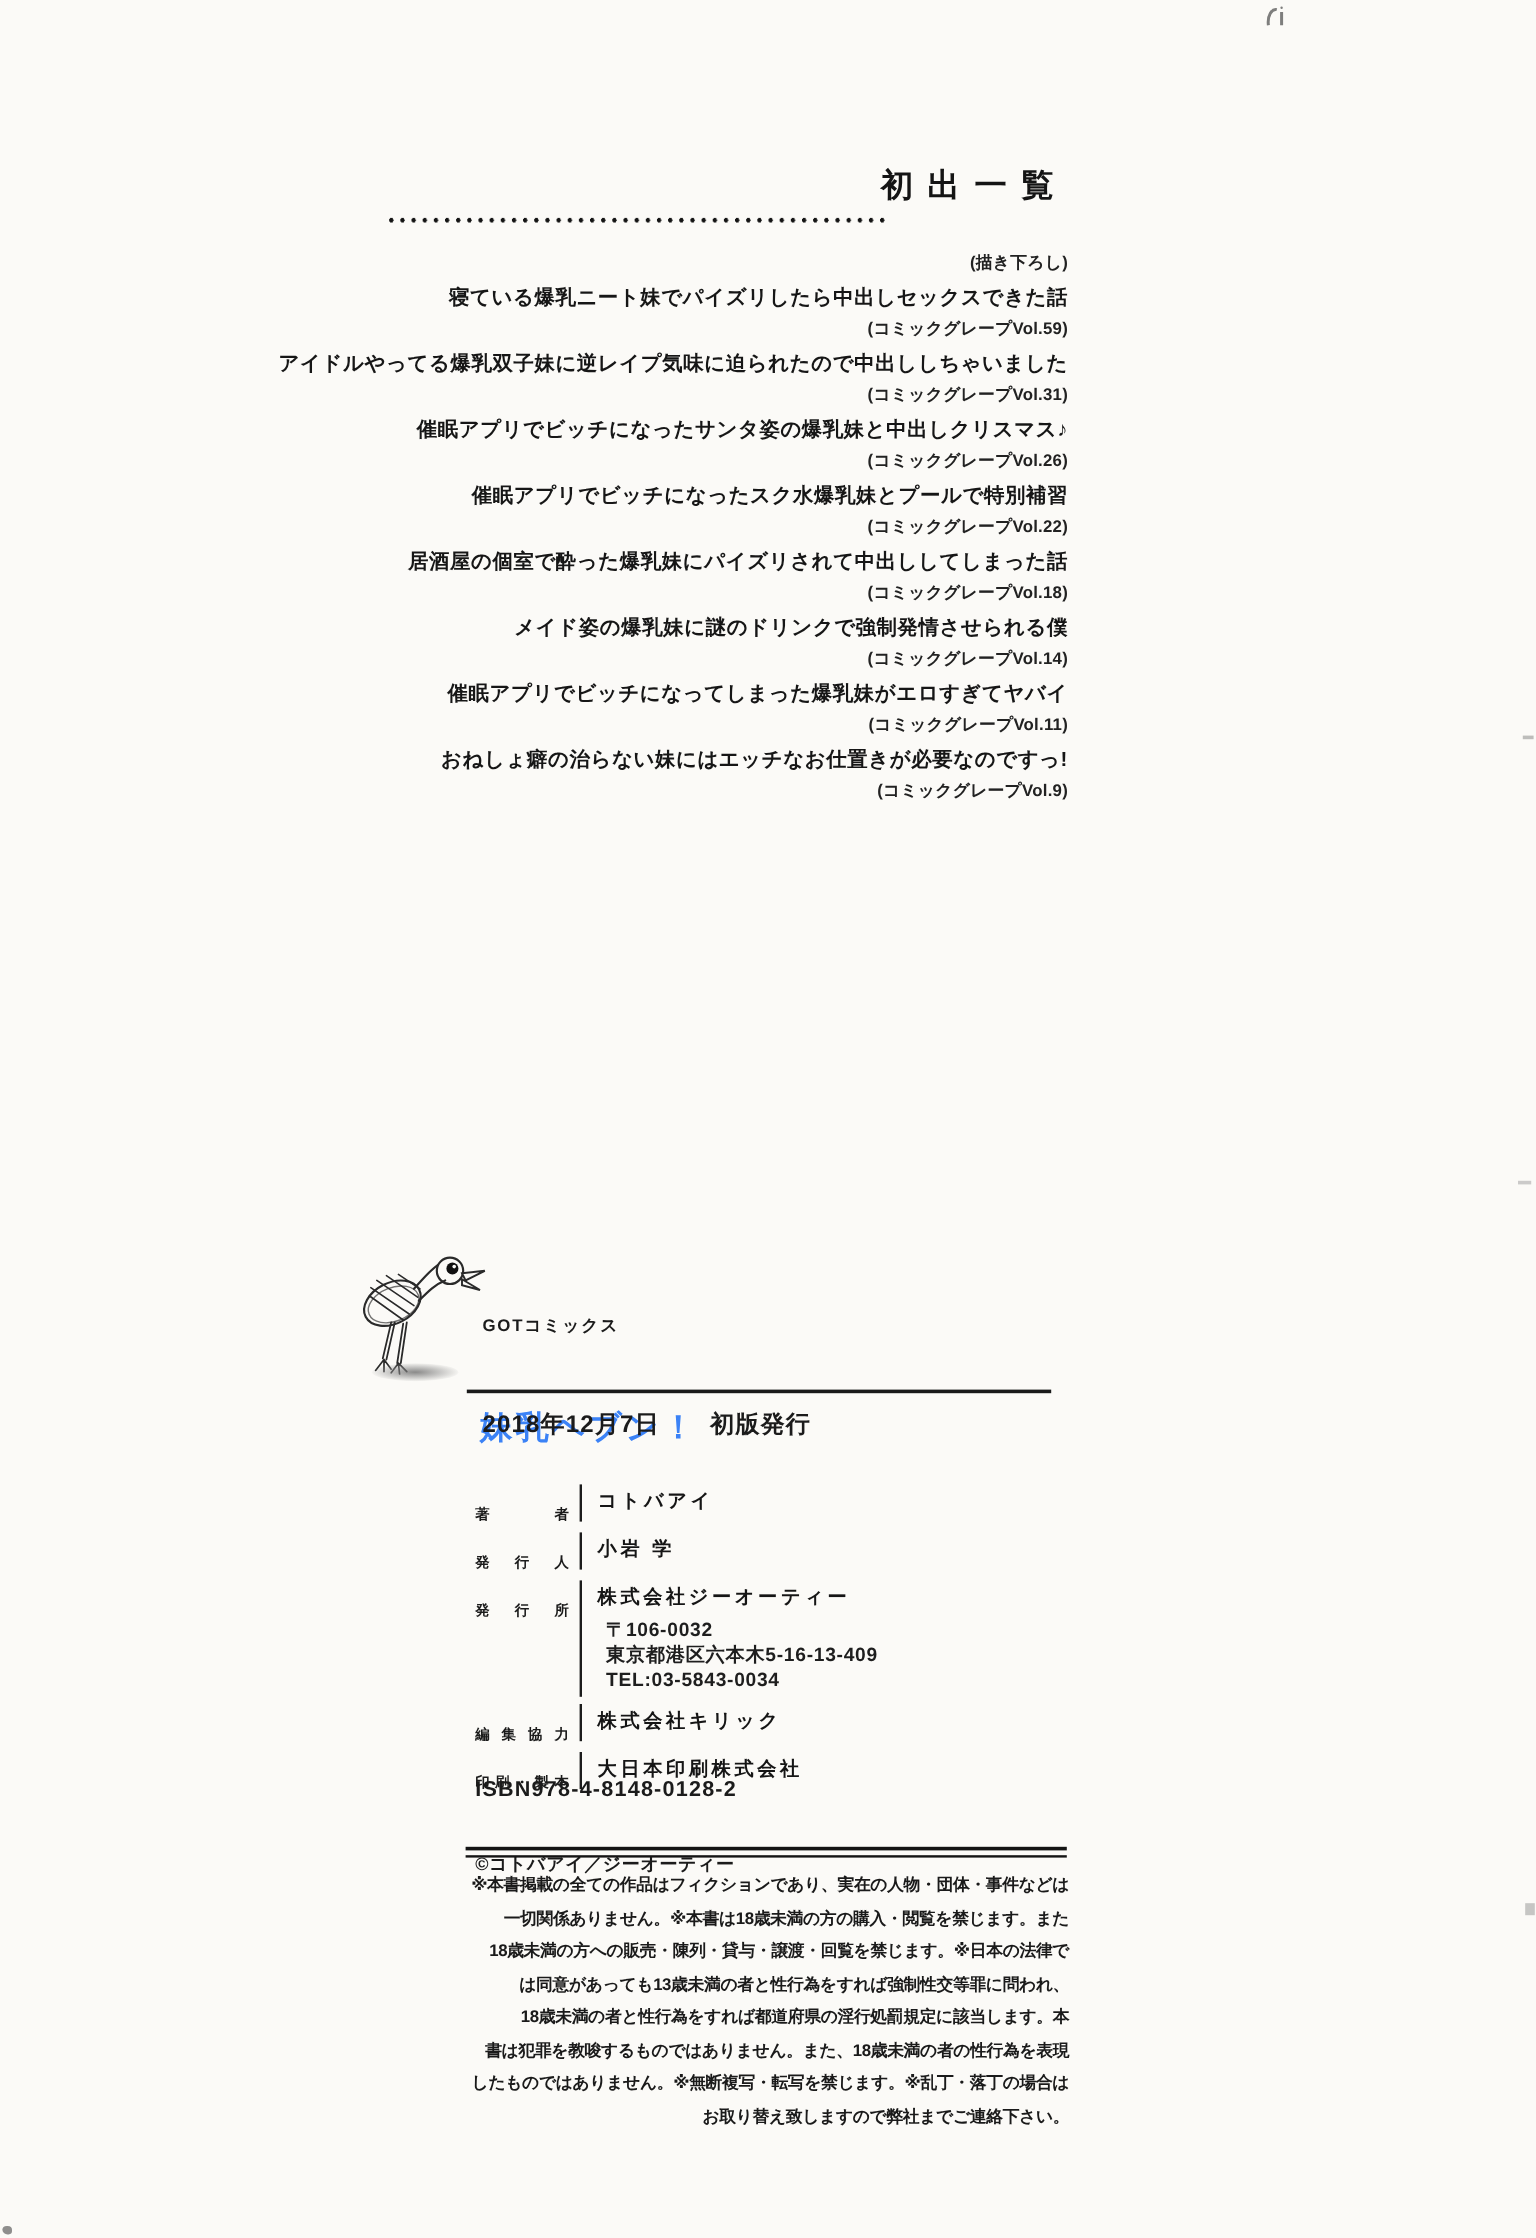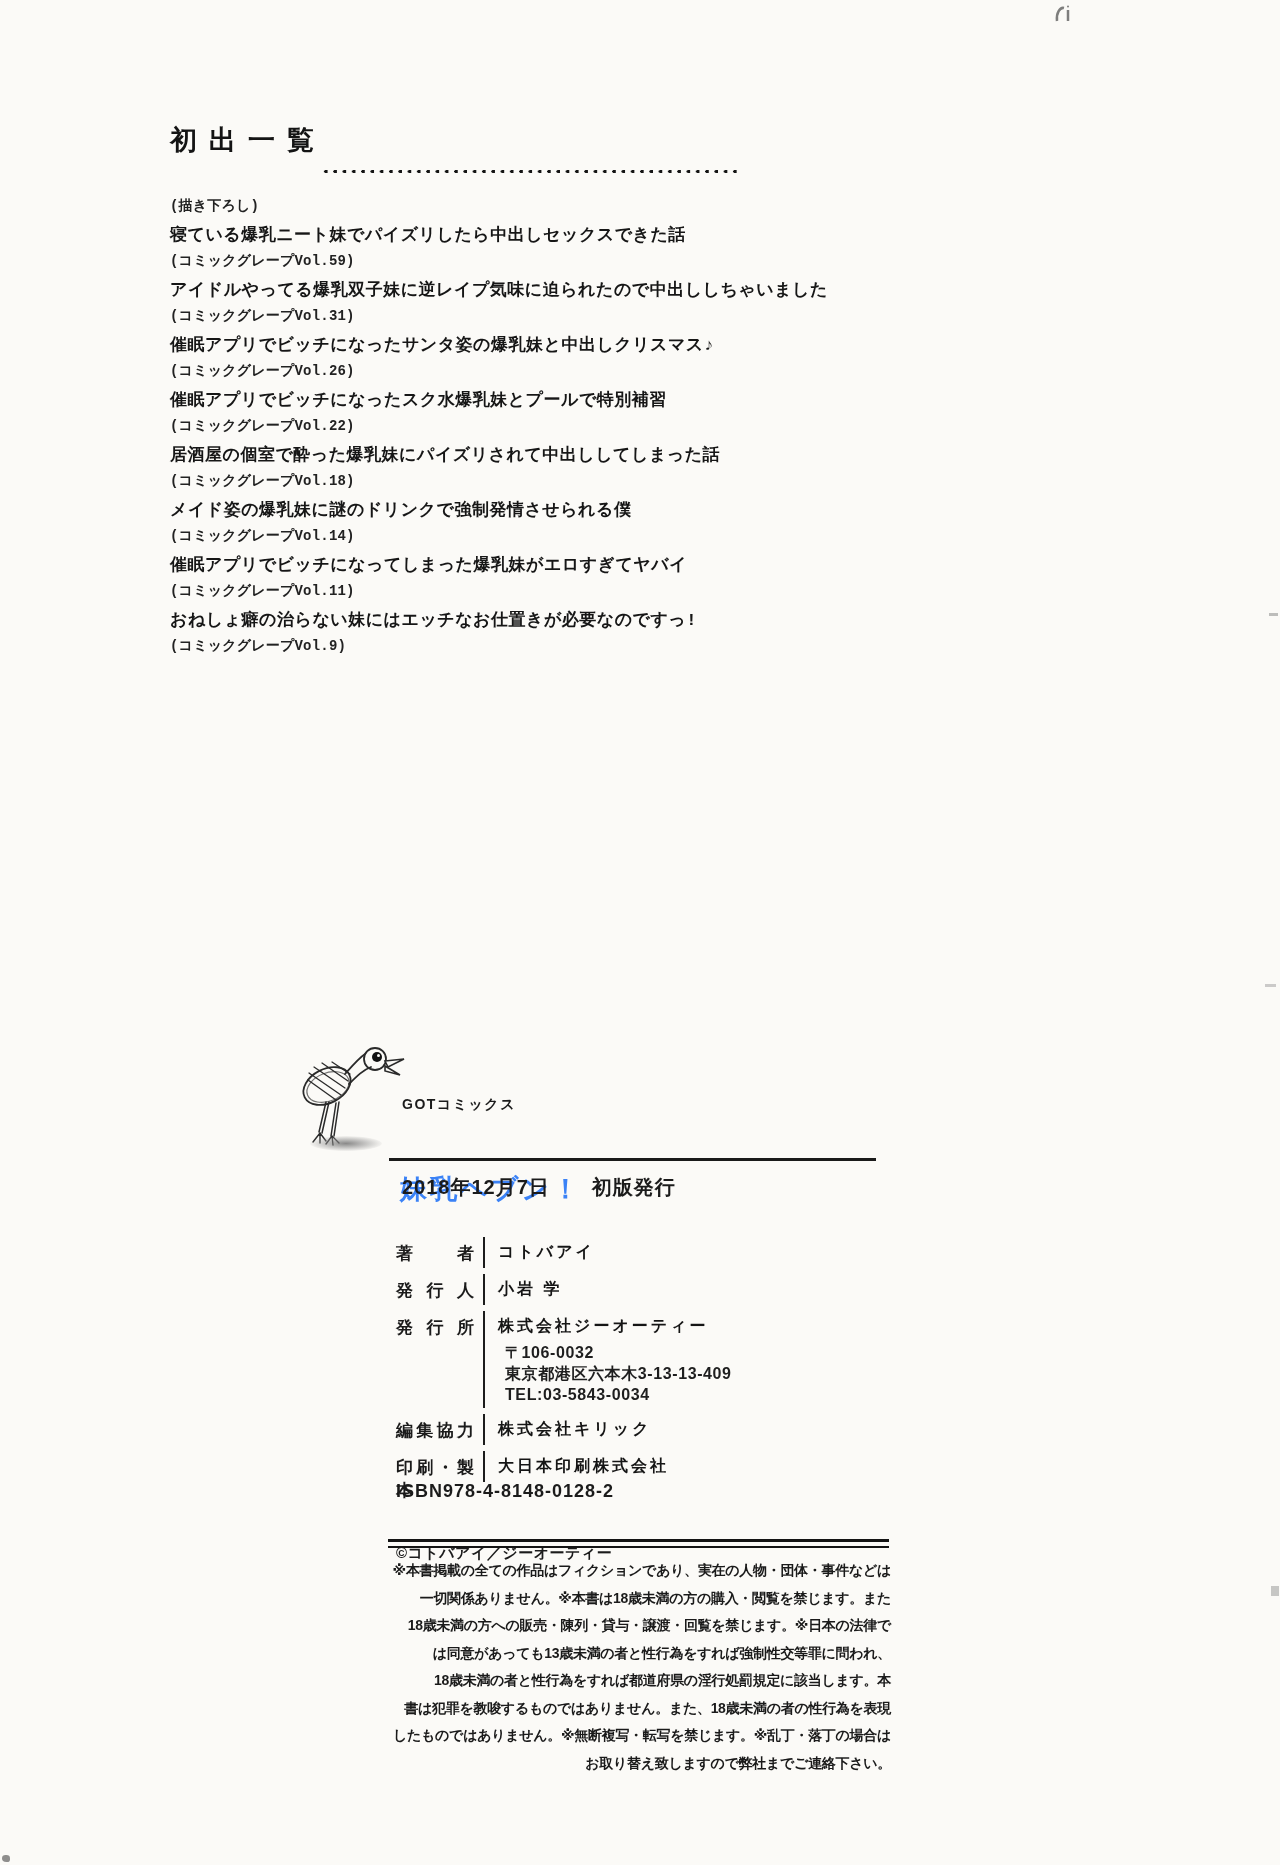--- a/index.html
+++ b/index.html
@@ -2,21 +2,21 @@
 <html><head>
 <meta charset="utf-8">
 <style>
   html,body{margin:0;padding:0;background:#e8e6e2;}
   .page{
     position:relative;width:1280px;height:1865px;margin:0 auto;
     background:#fbfaf7;overflow:hidden;
     font-family:"Liberation Sans","DejaVu Sans",sans-serif;color:#1b1b1b;
   }
   
-  .list-section{position:absolute;left:170px;top:124px;width:720px;text-align:left;font-family:Liberation Mono, monospace;}
+  .list-section{position:absolute;left:170px;top:136px;width:720px;text-align:right;}
   .section-title{font-size:27px;font-weight:700;letter-spacing:12px;line-height:36px;color:#141414;}
   .dotted-rule{
     width:416px;height:7px;margin:8px auto 20px auto;
     background-image:radial-gradient(circle 2px at 4px 3.5px,#141414 92%,rgba(0,0,0,0) 100%);
     background-size:9.3px 7px;background-repeat:repeat-x;
   }
   .work{margin-bottom:4px;}
   .work-title{font-size:17px;font-weight:700;line-height:28px;letter-spacing:.5px;color:#161616;white-space:nowrap;}
   .work-source{font-size:14px;font-weight:600;line-height:23px;letter-spacing:.2px;color:#222;}
   
@@ -25,22 +25,22 @@
     position:absolute;left:310px;top:1136px;width:72px;height:15px;border-radius:50%;
     background:radial-gradient(ellipse at center,rgba(110,110,110,.8) 0%,rgba(150,150,150,.45) 45%,rgba(200,200,200,0) 75%);
   }
   .imprint{position:absolute;left:402px;top:1096px;font-size:14px;font-weight:600;letter-spacing:1.5px;}
   .book-title{position:absolute;left:400px;top:1172px;font-size:27px;font-weight:700;letter-spacing:3px;line-height:34px;color:#3b82f6;}
   .title-rule{position:absolute;left:389px;top:1158px;width:487px;height:3px;background:#1a1a1a;}
   .edition-line{position:absolute;left:402px;top:1172px;font-size:20px;font-weight:700;letter-spacing:1px;line-height:30px;}
   .credits{position:absolute;left:396px;top:1237px;width:480px;}
   .credit-row{display:flex;align-items:flex-start;margin-bottom:6px;}
   .credit-label{
-    display:inline-block;width:78px;flex:0 0 78px;margin-top:5px;
-    font-size:17px;font-weight:700;text-align:justify;text-align-last:justify;letter-spacing:0;
+    display:inline-block;width:78px;flex:0 0 78px;margin-top:17px;
+    font-size:12px;font-weight:700;text-align:justify;text-align-last:justify;letter-spacing:0;
   }
   .credit-right{border-left:2.5px solid #1c1c1c;margin-left:9px;padding:1px 0 3px 13px;}
   .credit-value{font-size:16px;font-weight:700;letter-spacing:3px;line-height:27px;white-space:nowrap;color:#151515;}
   .credit-sub{margin-top:3px;padding-left:7px;}
   .credit-subline{font-size:16px;font-weight:600;line-height:21px;letter-spacing:.6px;white-space:nowrap;color:#1e1e1e;}
   .isbn-line{position:absolute;left:396px;top:1481px;font-size:18px;font-weight:600;letter-spacing:1px;}
   .copyright-line{position:absolute;left:396px;top:1544px;font-size:15px;font-weight:600;letter-spacing:.5px;}
   .double-rule{position:absolute;left:388px;top:1539px;width:501px;height:4px;border-top:3px solid #141414;border-bottom:2px solid #141414;}
   .disclaimer{position:absolute;left:391px;top:1557px;width:500px;text-align:right;}
   .disclaimer-line{font-size:14px;font-weight:600;line-height:27.5px;letter-spacing:-.3px;white-space:nowrap;color:#1a1a1a;}
@@ -139,21 +139,21 @@
       <div class="credit-right">
         <div class="credit-value">小岩 学</div>
       </div>
     </div>
     <div class="credit-row">
       <span class="credit-label">発行所</span>
       <div class="credit-right">
         <div class="credit-value">株式会社ジーオーティー</div>
         <div class="credit-sub">
           <div class="credit-subline">〒106-0032</div>
-          <div class="credit-subline">東京都港区六本木3-13-13-409</div>
+          <div class="credit-subline">東京都港区六本木5-16-13-409</div>
           <div class="credit-subline">TEL:03-5843-0034</div>
         </div>
       </div>
     </div>
     <div class="credit-row">
       <span class="credit-label">編集協力</span>
       <div class="credit-right">
         <div class="credit-value">株式会社キリック</div>
       </div>
     </div>

